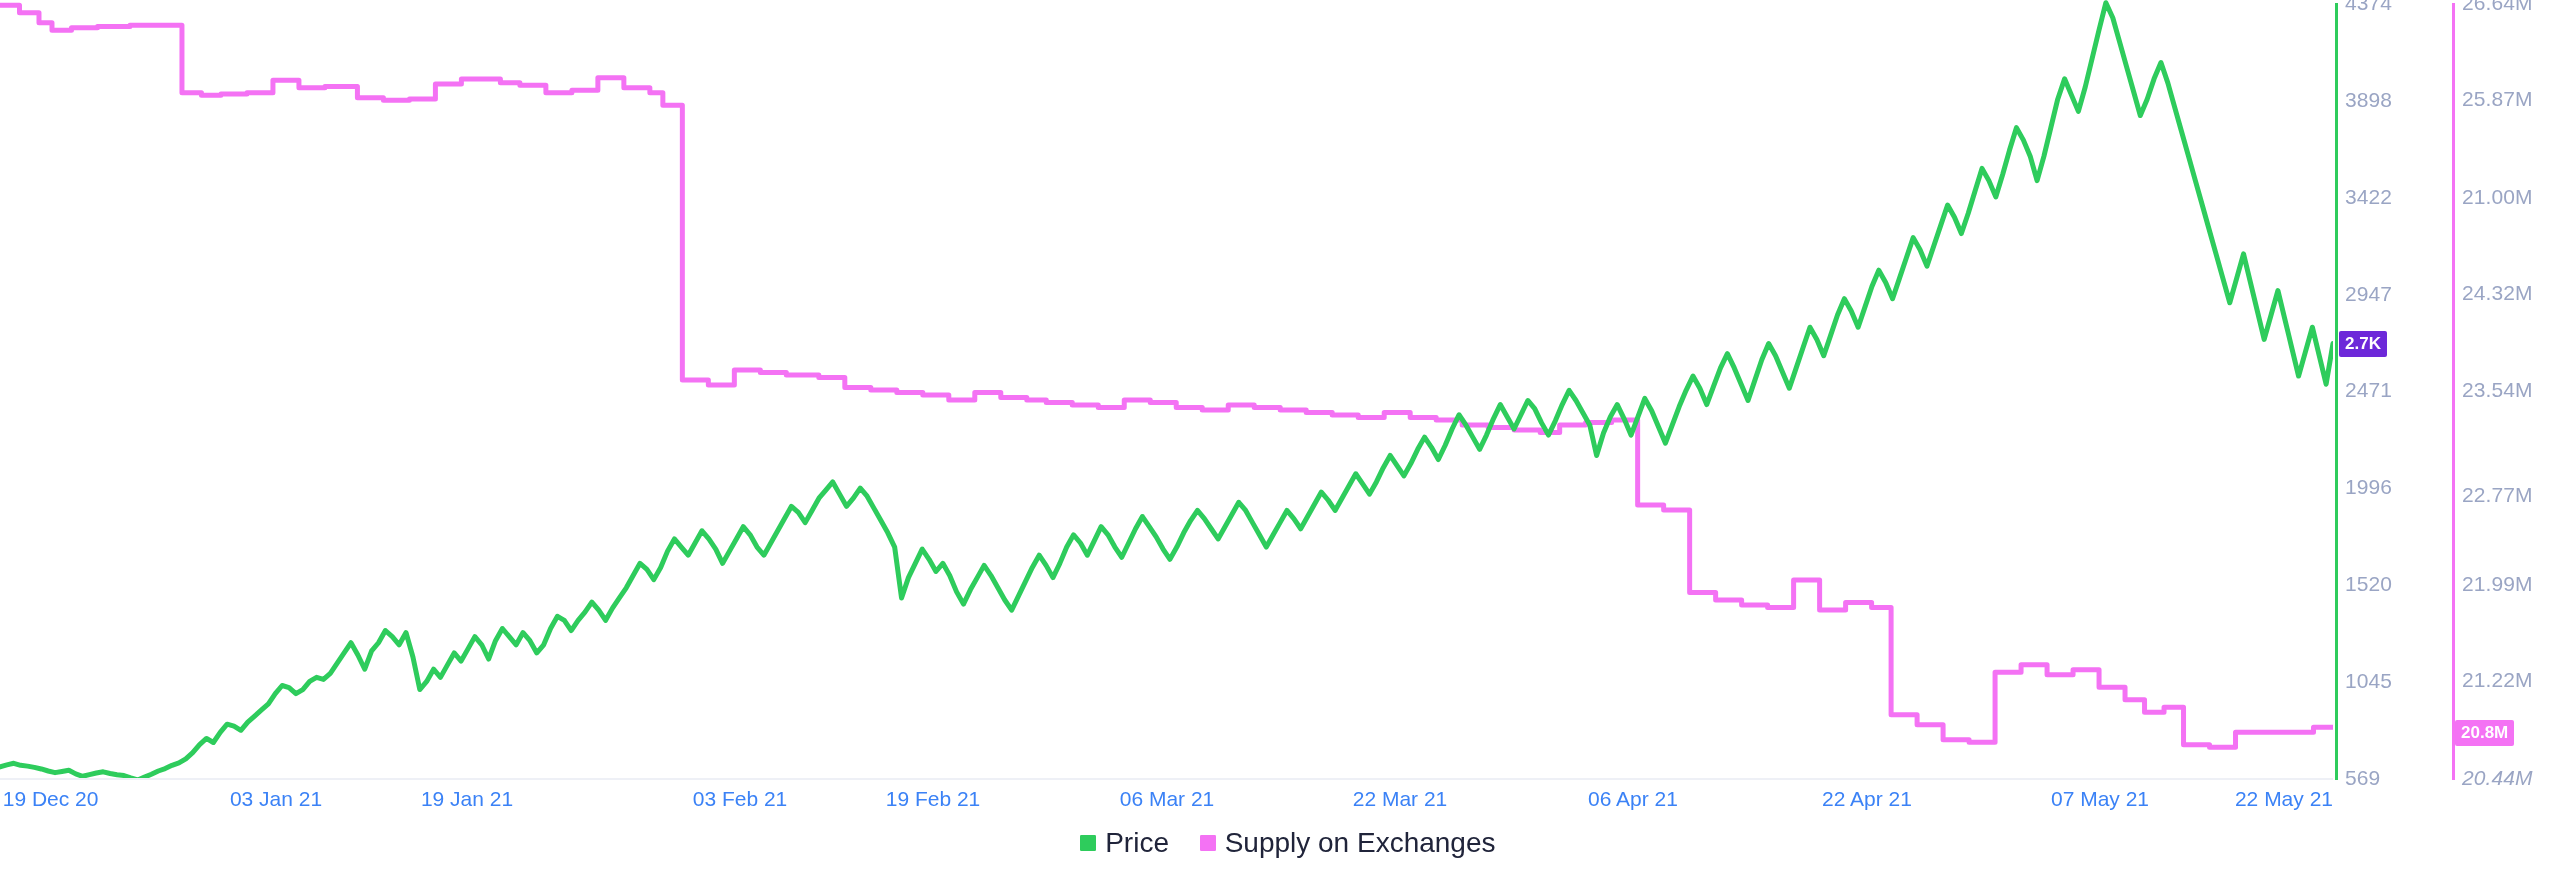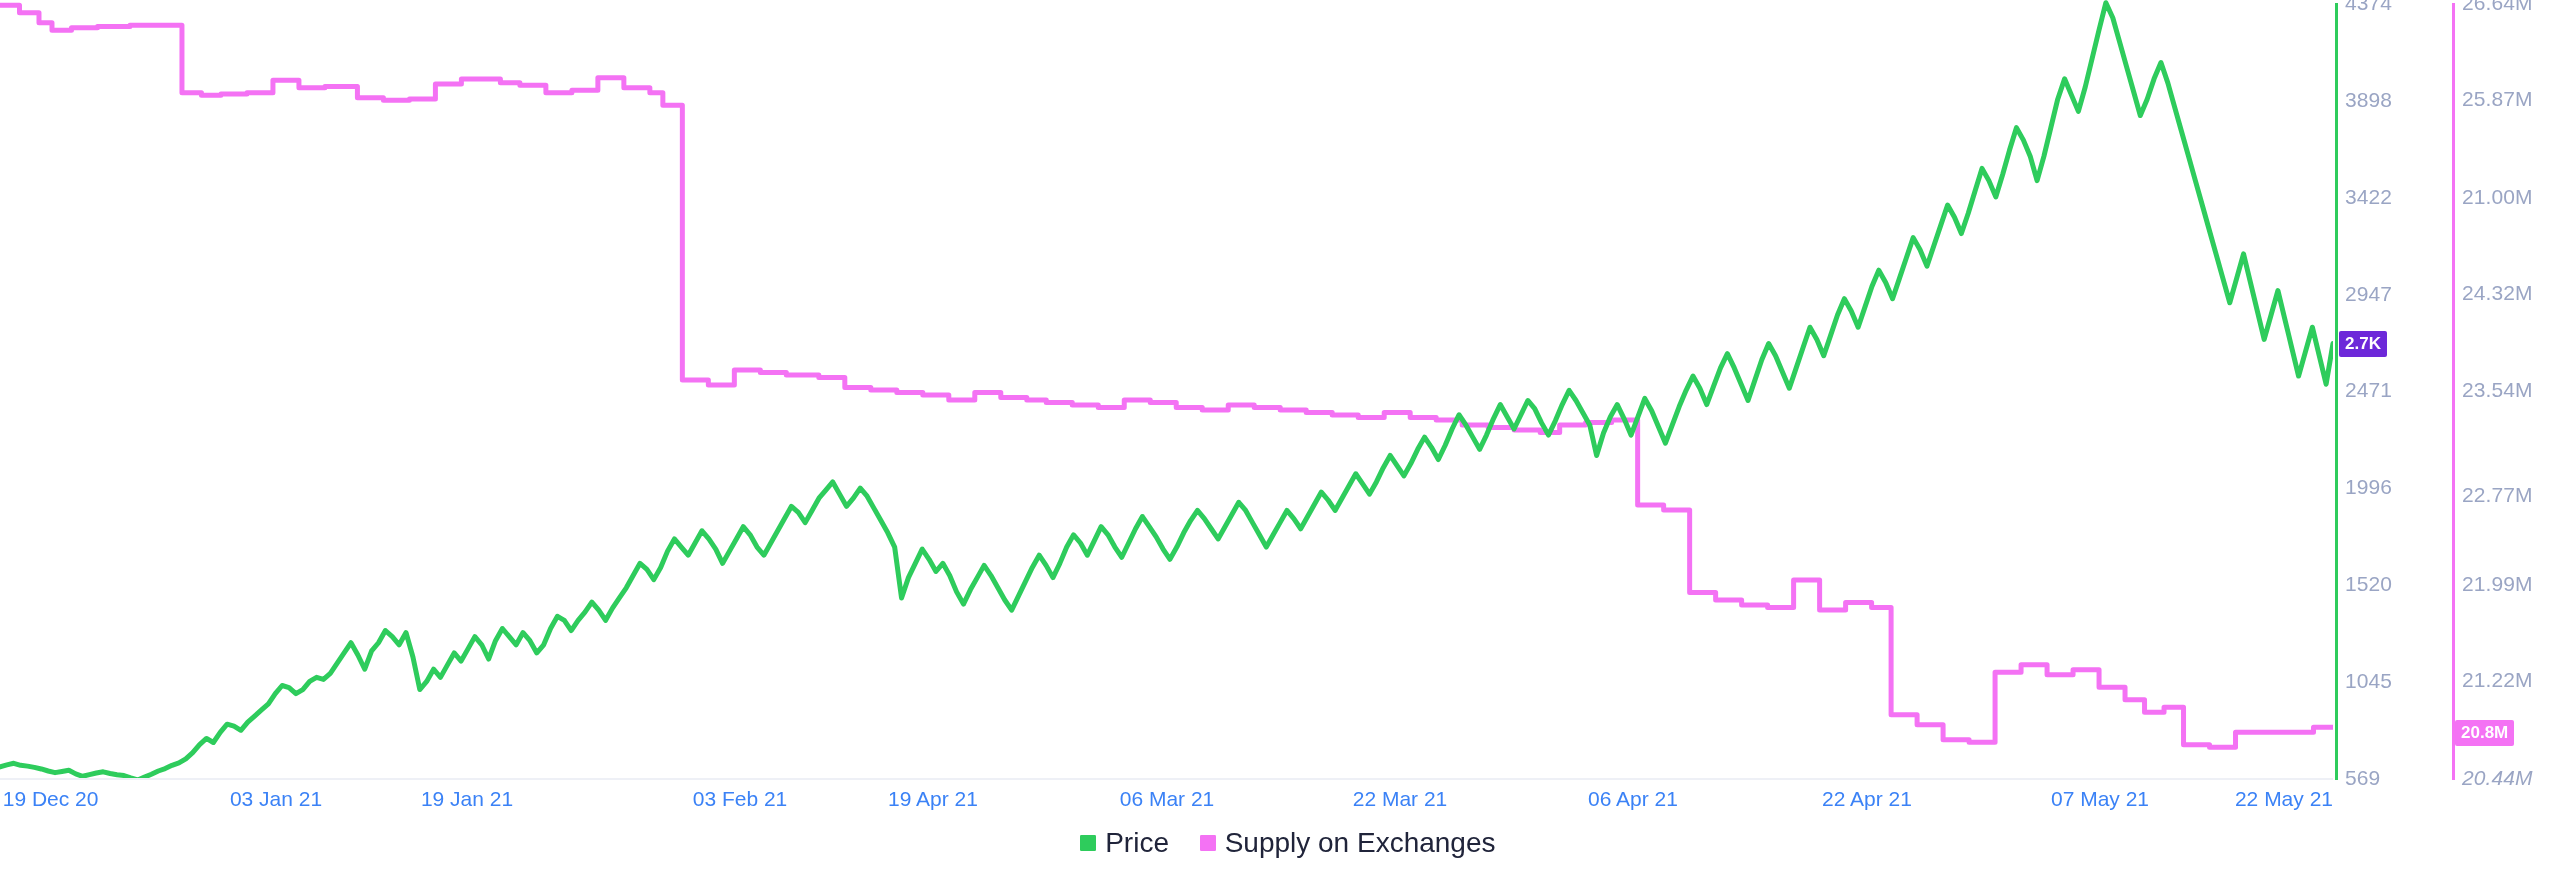--- a/index.html
+++ b/index.html
@@ -71,21 +71,21 @@
     </div>
 
   <div class="badge green" id="price-badge" style="top: 331px; background: #6d28d9;">2.7K</div>
   <div class="badge pink" id="supply-badge" style="top: 720px; background: rgb(244, 114, 244);">20.8M</div>
 
   <div id="x-ticks">
       <div class="xtick" style="left: 0px; transform: translateX(2.7px);">19 Dec 20</div>
       <div class="xtick" style="left: 233px; transform: translateX(-50%); margin-left: 43px;">03 Jan 21</div>
       <div class="xtick" style="left: 467px; transform: translateX(-50%);">19 Jan 21</div>
       <div class="xtick" style="left: 740px; transform: translateX(-50%);">03 Feb 21</div>
-      <div class="xtick" style="left: 933px; transform: translateX(-50%);">19 Apr 21</div>
+      <div class="xtick" style="left: 933px; transform: translateX(-50%);">19 Feb 21</div>
       <div class="xtick" style="left: 1167px; transform: translateX(-50%);">06 Mar 21</div>
       <div class="xtick" style="left: 1400px; transform: translateX(-50%);">22 Mar 21</div>
       <div class="xtick" style="left: 1633px; transform: translateX(-50%);">06 Apr 21</div>
       <div class="xtick" style="left: 1867px; transform: translateX(-50%);">22 Apr 21</div>
       <div class="xtick" style="left: 2100px; transform: translateX(-50%);">07 May 21</div>
       <div class="xtick" style="left: 2333px; transform: translateX(-100%);">22 May 21</div>
     </div>
 
   <div class="legend">
     <div class="legend-item">

